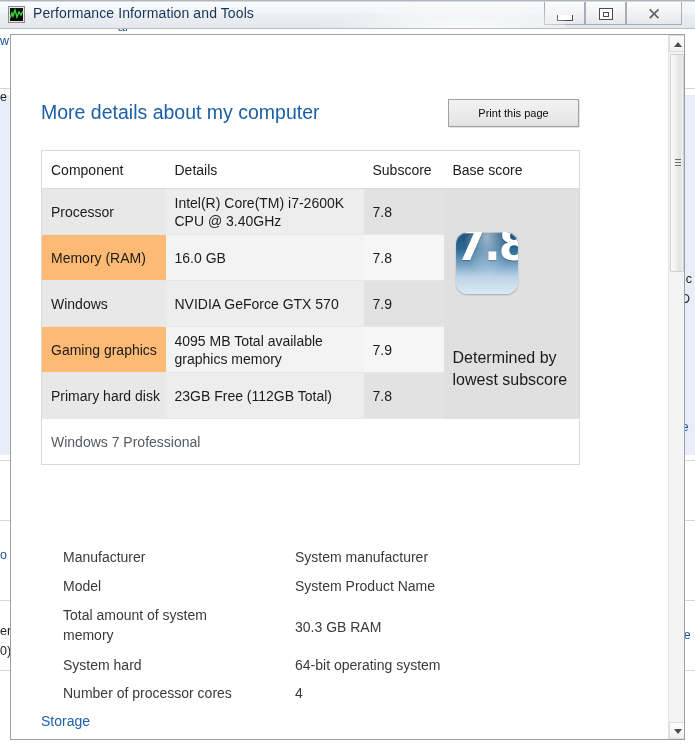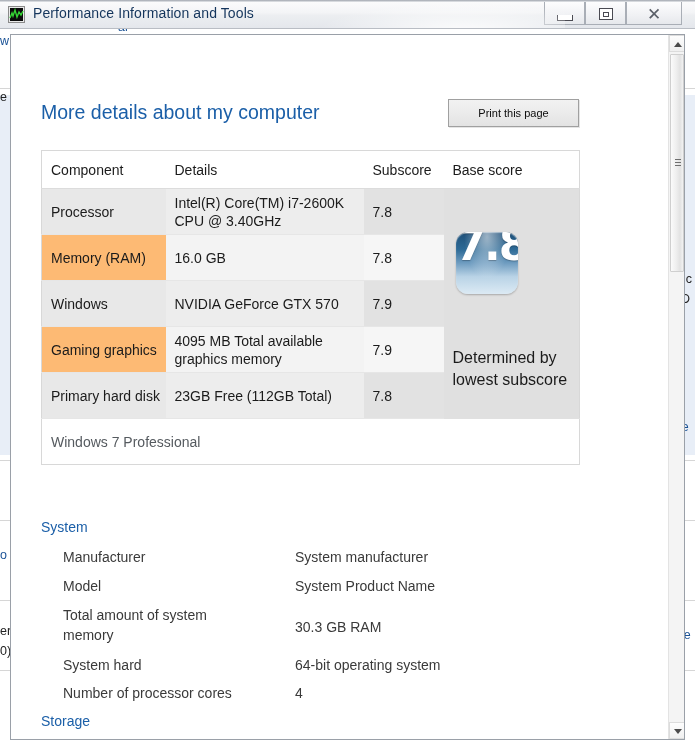--- a/index.html
+++ b/index.html
@@ -414,24 +414,20 @@
               <td class="comp">Primary hard disk</td>
               <td class="det">23GB Free (112GB Total)</td>
               <td class="sub">7.8</td>
             </tr>
             <tr id="os-row">
               <td colspan="4">Windows 7 Professional</td>
             </tr>
           </tbody>
         </table>
 
-        <div class="section-head" id="sec-system">
-          <div class="rule"></div>
-          <div class="label">System</div>
-        </div>
 
         <div class="kv" style="top:512px;">
           <div class="k">Manufacturer</div>
           <div class="v">System manufacturer</div>
         </div>
         <div class="kv" style="top:541px;">
           <div class="k">Model</div>
           <div class="v">System Product Name</div>
         </div>
         <div class="kv" style="top:570px;">

